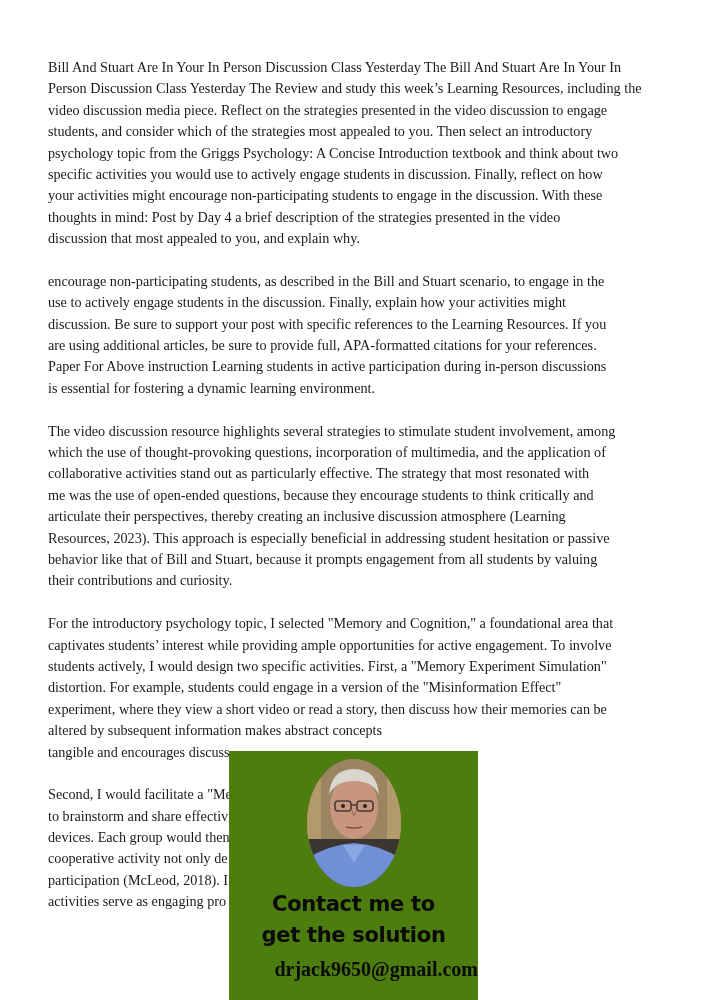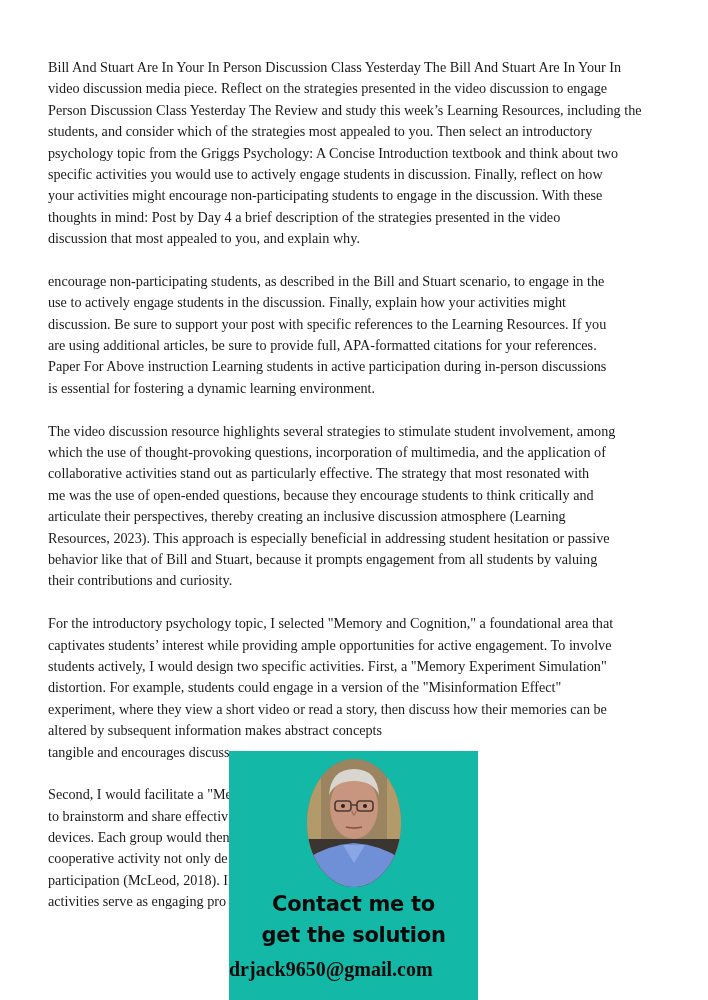--- a/index.html
+++ b/index.html
@@ -37,21 +37,21 @@
     line-height: 21.4px;
     height: 21.4px;
     white-space: nowrap;
   }
   .overlay {
     position: absolute;
     left: 229px;
     top: 727px;
     width: 249px;
     height: 250px;
-    background: #14b8a6;
+    background: #4d7c0f;
   }
   .photo {
     position: absolute;
     left: 78px;
     top: 8px;
     width: 94px;
     height: 128px;
     border-radius: 50%;
     overflow: hidden;
     background: #8a7a5a;
@@ -69,37 +69,37 @@
     line-height: 31px;
     letter-spacing: -0.3px;
   }
   .cta1 { top: 138px; }
   .cta2 { top: 169px; }
   .email {
     position: absolute;
     left: 0;
     top: 204px;
     width: 249px;
-    text-align: left;
+    text-align: right;
     font-family: "Liberation Serif", "DejaVu Serif", serif;
     font-weight: bold;
     font-size: 20px;
     line-height: 28px;
     color: #0a0a0a;
   }
 </style>
 </head>
 <body>
 
 <div class="page">
   <div class="doc">
     <div class="para">
       <span class="line">Bill And Stuart Are In Your In Person Discussion Class Yesterday The Bill And Stuart Are In Your In</span>
+      <span class="line">Person Discussion Class Yesterday The Review and study this week’s Learning Resources, including the</span>
       <span class="line">video discussion media piece. Reflect on the strategies presented in the video discussion to engage</span>
-      <span class="line">Person Discussion Class Yesterday The Review and study this week’s Learning Resources, including the</span>
       <span class="line">students, and consider which of the strategies most appealed to you. Then select an introductory</span>
       <span class="line">psychology topic from the Griggs Psychology: A Concise Introduction textbook and think about two</span>
       <span class="line">specific activities you would use to actively engage students in discussion. Finally, reflect on how</span>
       <span class="line">your activities might encourage non-participating students to engage in the discussion. With these</span>
       <span class="line">thoughts in mind: Post by Day 4 a brief description of the strategies presented in the video</span>
       <span class="line">discussion that most appealed to you, and explain why.</span>
     </div>
     <div class="para">
       <span class="line">encourage non-participating students, as described in the Bill and Stuart scenario, to engage in the</span>
       <span class="line">use to actively engage students in the discussion. Finally, explain how your activities might</span>

